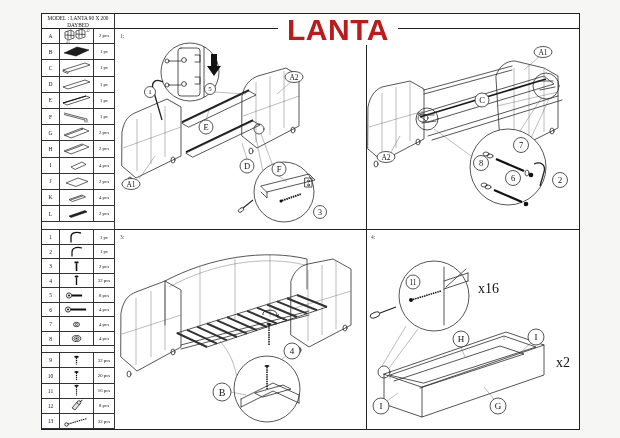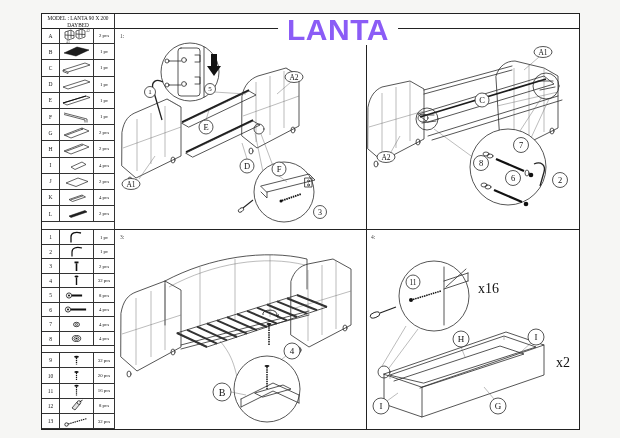--- a/index.html
+++ b/index.html
@@ -1,20 +1,20 @@
 <!DOCTYPE html>
 <html><head>
 <meta charset="utf-8">
 <style>
   html,body{margin:0;padding:0}
   .canvas{position:relative;width:620px;height:438px;background:#f6f6f4;font-family:"Liberation Serif",serif;overflow:hidden}
   .page{position:absolute;left:41px;top:13px;width:537px;height:415px;background:#fff;border:1px solid #222;box-sizing:content-box}
   .model-box{position:absolute;left:0;top:0;width:73px;height:14px;border-right:1px solid #333;text-align:center;font-size:5.3px;line-height:6.5px;padding-top:1px;box-sizing:border-box;color:#111}
   .title-rule{position:absolute;left:0;top:14px;width:537px;border-top:1px solid #222}
-  .sheet-title{position:absolute;left:296px;top:1px;transform:translateX(-50%);background:#fff;padding:0 9px;font-family:"Liberation Sans",sans-serif;font-weight:bold;font-size:30px;line-height:30px;letter-spacing:.5px;color:#8b5cf6;z-index:3;white-space:nowrap}
+  .sheet-title{position:absolute;left:296px;top:1px;transform:translateX(-50%);background:#fff;padding:0 9px;font-family:"Liberation Sans",sans-serif;font-weight:bold;font-size:30px;line-height:30px;letter-spacing:.5px;color:#b91c1c;z-index:3;white-space:nowrap}
   .ptable{position:absolute;left:0;top:14px;width:73px;height:401px;border-right:1px solid #333;box-sizing:border-box;display:flex;flex-direction:column;overflow:hidden}
   .prow{display:flex;border-bottom:1px solid #333;box-sizing:border-box;align-items:center}
   .h16{height:16.2px}.h14{height:14.5px}.h15{height:15.2px}
   .gaprow{height:8px;border-bottom:1px solid #333;box-sizing:border-box}
   .gaprow2{height:7px;border-bottom:1px solid #333;box-sizing:border-box}
   .cl{width:17px;align-self:stretch;border-right:1px solid #333;display:flex;align-items:center;justify-content:center;font-size:5.5px;color:#111}
   .cim{width:33px;align-self:stretch;border-right:1px solid #333;display:flex;align-items:center;justify-content:center}
   .cq{flex:1;text-align:center;font-size:4.8px;color:#111}
   .vdiv{position:absolute;left:324px;top:14px;height:401px;border-left:1px solid #222}
   .hdiv{position:absolute;left:73px;top:215px;width:464px;border-top:1px solid #222}

